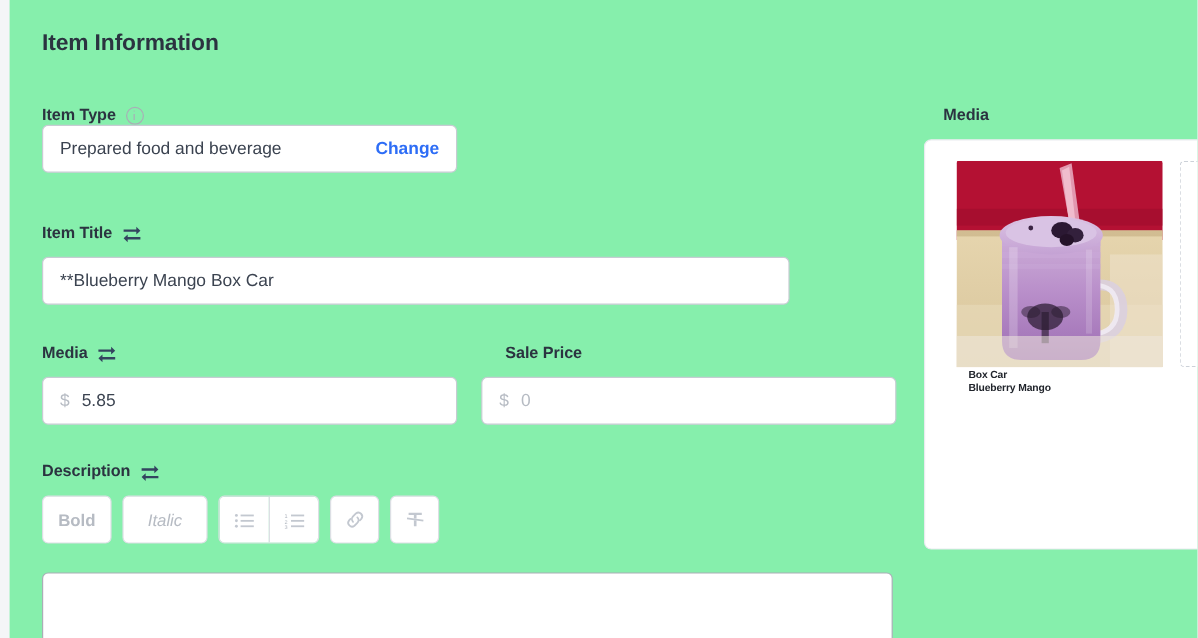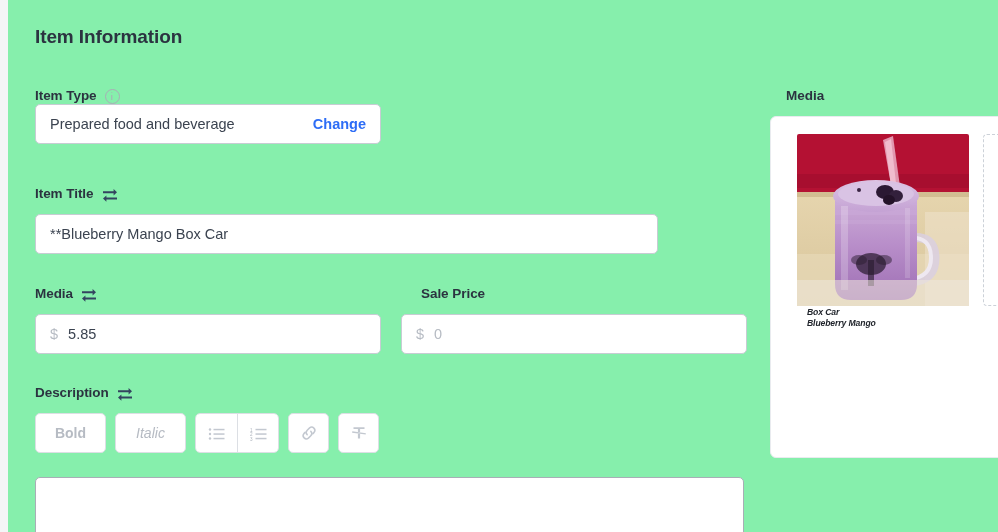--- a/index.html
+++ b/index.html
@@ -152,21 +152,21 @@
     border: 1px solid #dcdfe4;
     border-radius: 5px;
     background: #fff;
     display: flex;
     align-items: center;
     justify-content: center;
     color: #b6bbc3;
     font-size: 14px;
     cursor: pointer;
   }
-  .tb-bold { width: 71px; font-weight: bold; }
+  .tb-bold { width: 58px; font-weight: bold; }
   .tb-italic { width: 71px; font-style: italic; }
   .tb-group {
     display: flex;
     border: 1px solid #dcdfe4;
     border-radius: 5px;
     overflow: hidden;
     height: 40px;
   }
   .tb-group .tb-btn {
     border: none;
@@ -206,21 +206,20 @@
     background: #fff;
   }
 
   .thumb {
     position: absolute;
     left: 789px; top: 134px;
     width: 172px;
     height: 208px;
     overflow: hidden;
     border-radius: 2px;
-    font-style: italic;
   }
   .thumb svg { display: block; }
 
   .thumb-caption {
     position: absolute;
     left: 10px; bottom: 13px;
     font-size: 8.6px;
     font-weight: bold;
     color: #20242b;
     line-height: 1.28;

